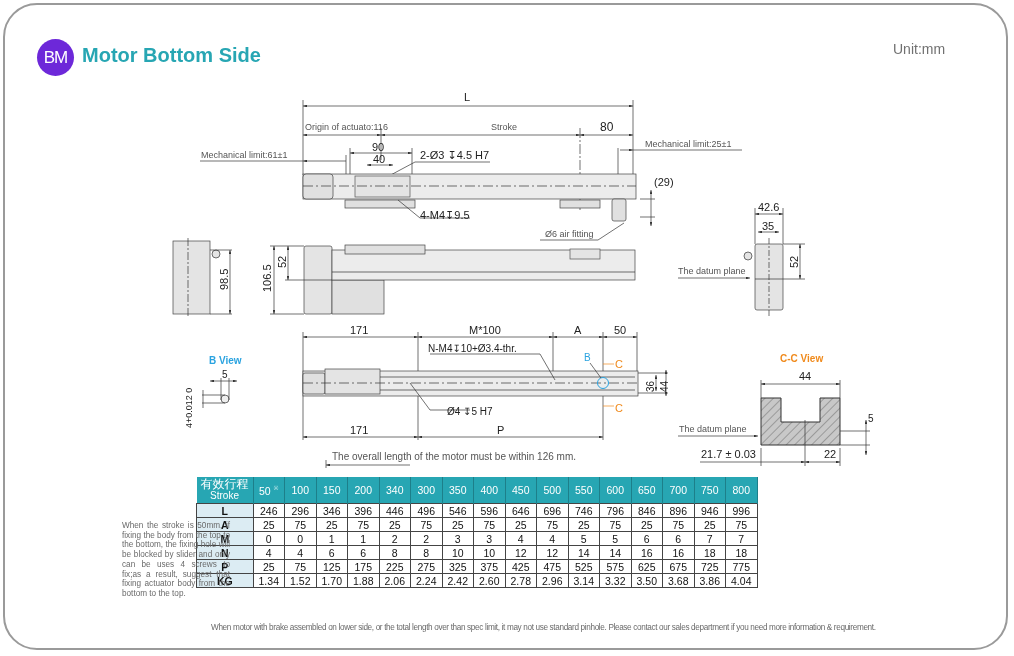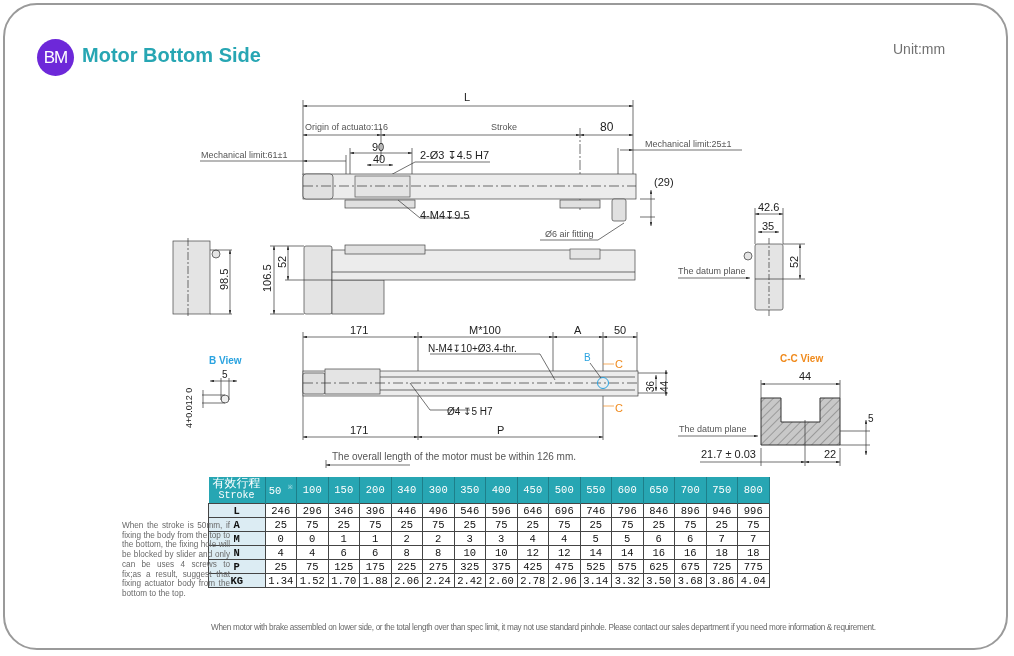--- a/index.html
+++ b/index.html
@@ -3,21 +3,21 @@
 <meta charset="utf-8">
 <style>
   html,body{margin:0;padding:0;background:#fff;}
   body{width:1014px;height:656px;position:relative;overflow:hidden;font-family:"Liberation Sans",sans-serif;}
   .frame{position:absolute;left:3px;top:3px;width:1005px;height:647px;border:2px solid #9a9a9a;border-radius:34px;box-sizing:border-box;}
   .badge{position:absolute;left:37px;top:39px;width:37px;height:37px;border-radius:50%;background:#6d28d9;color:#fff;font-size:17px;line-height:37px;text-align:center;letter-spacing:-1px;}
   .title{position:absolute;left:82px;top:44px;color:#27a6b3;font-size:20px;font-weight:bold;}
   .unit{position:absolute;left:849px;top:41px;color:#707070;font-size:14px;margin-left:44px;}
   svg.drawing{position:absolute;left:0;top:0;}
   .lbl{font-family:"Liberation Sans",sans-serif;fill:#222;}
-  table.spec{position:absolute;left:208px;top:477px;border-collapse:collapse;font-family:Liberation Mono, monospace;font-size:10.5px;}
+  table.spec{position:absolute;left:196px;top:477px;border-collapse:collapse;font-family:Liberation Sans, sans-serif;font-size:10.5px;}
   table.spec th{background:#27a6b3;color:#fff;font-weight:normal;height:26px;width:30.5px;border-right:1px solid #1d7f8a;padding:0;font-size:10.5px;}
   table.spec th.head{width:56px;line-height:11px;font-size:12px;}
   table.spec th.head small{display:block;font-size:10px;}
   table.spec th sup{font-size:6px;color:#bfe6ea;}
   table.spec td{border:1px solid #444;text-align:center;height:13px;padding:0;color:#111;}
   table.spec td.rh{background:#dcecf3;font-weight:bold;}
   .note-left{position:absolute;left:96px;top:521px;width:108px;font-size:8.2px;color:#6a6a6a;line-height:9.7px;text-align:justify;margin-left:26px;}
   .note-bottom{position:absolute;left:211px;top:623px;font-size:8.2px;color:#6a6a6a;letter-spacing:-0.35px;}
 </style>
 </head>

